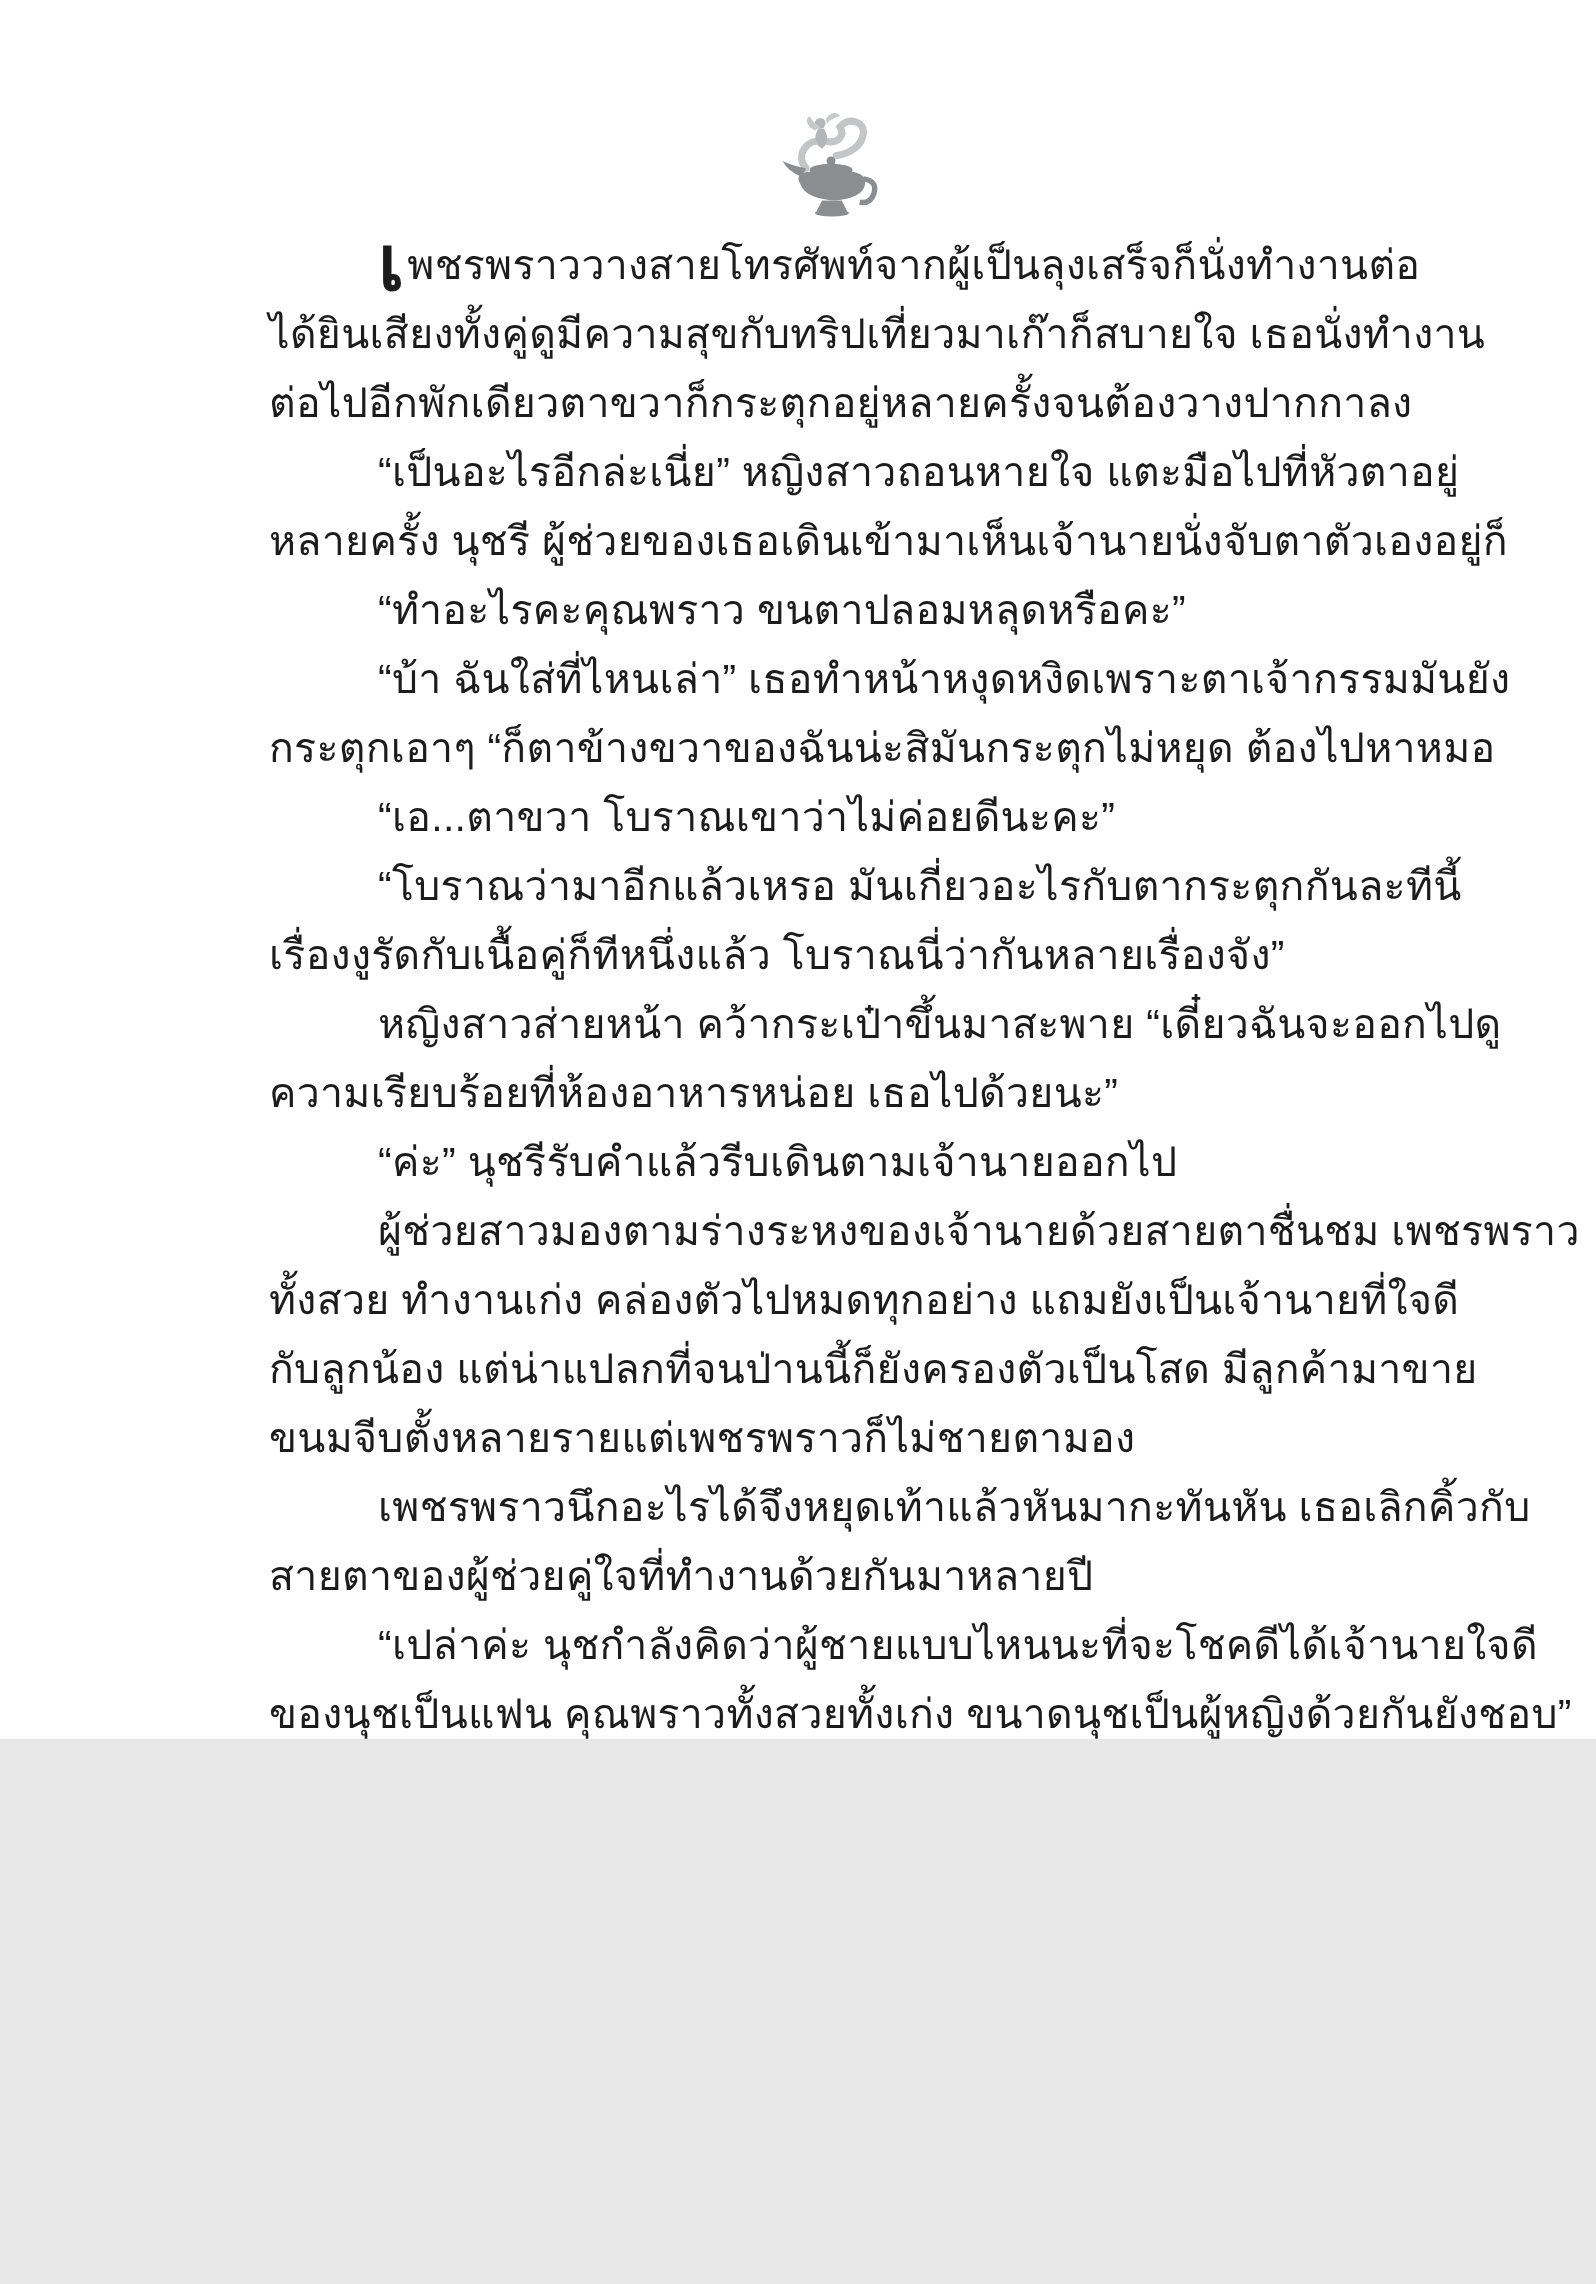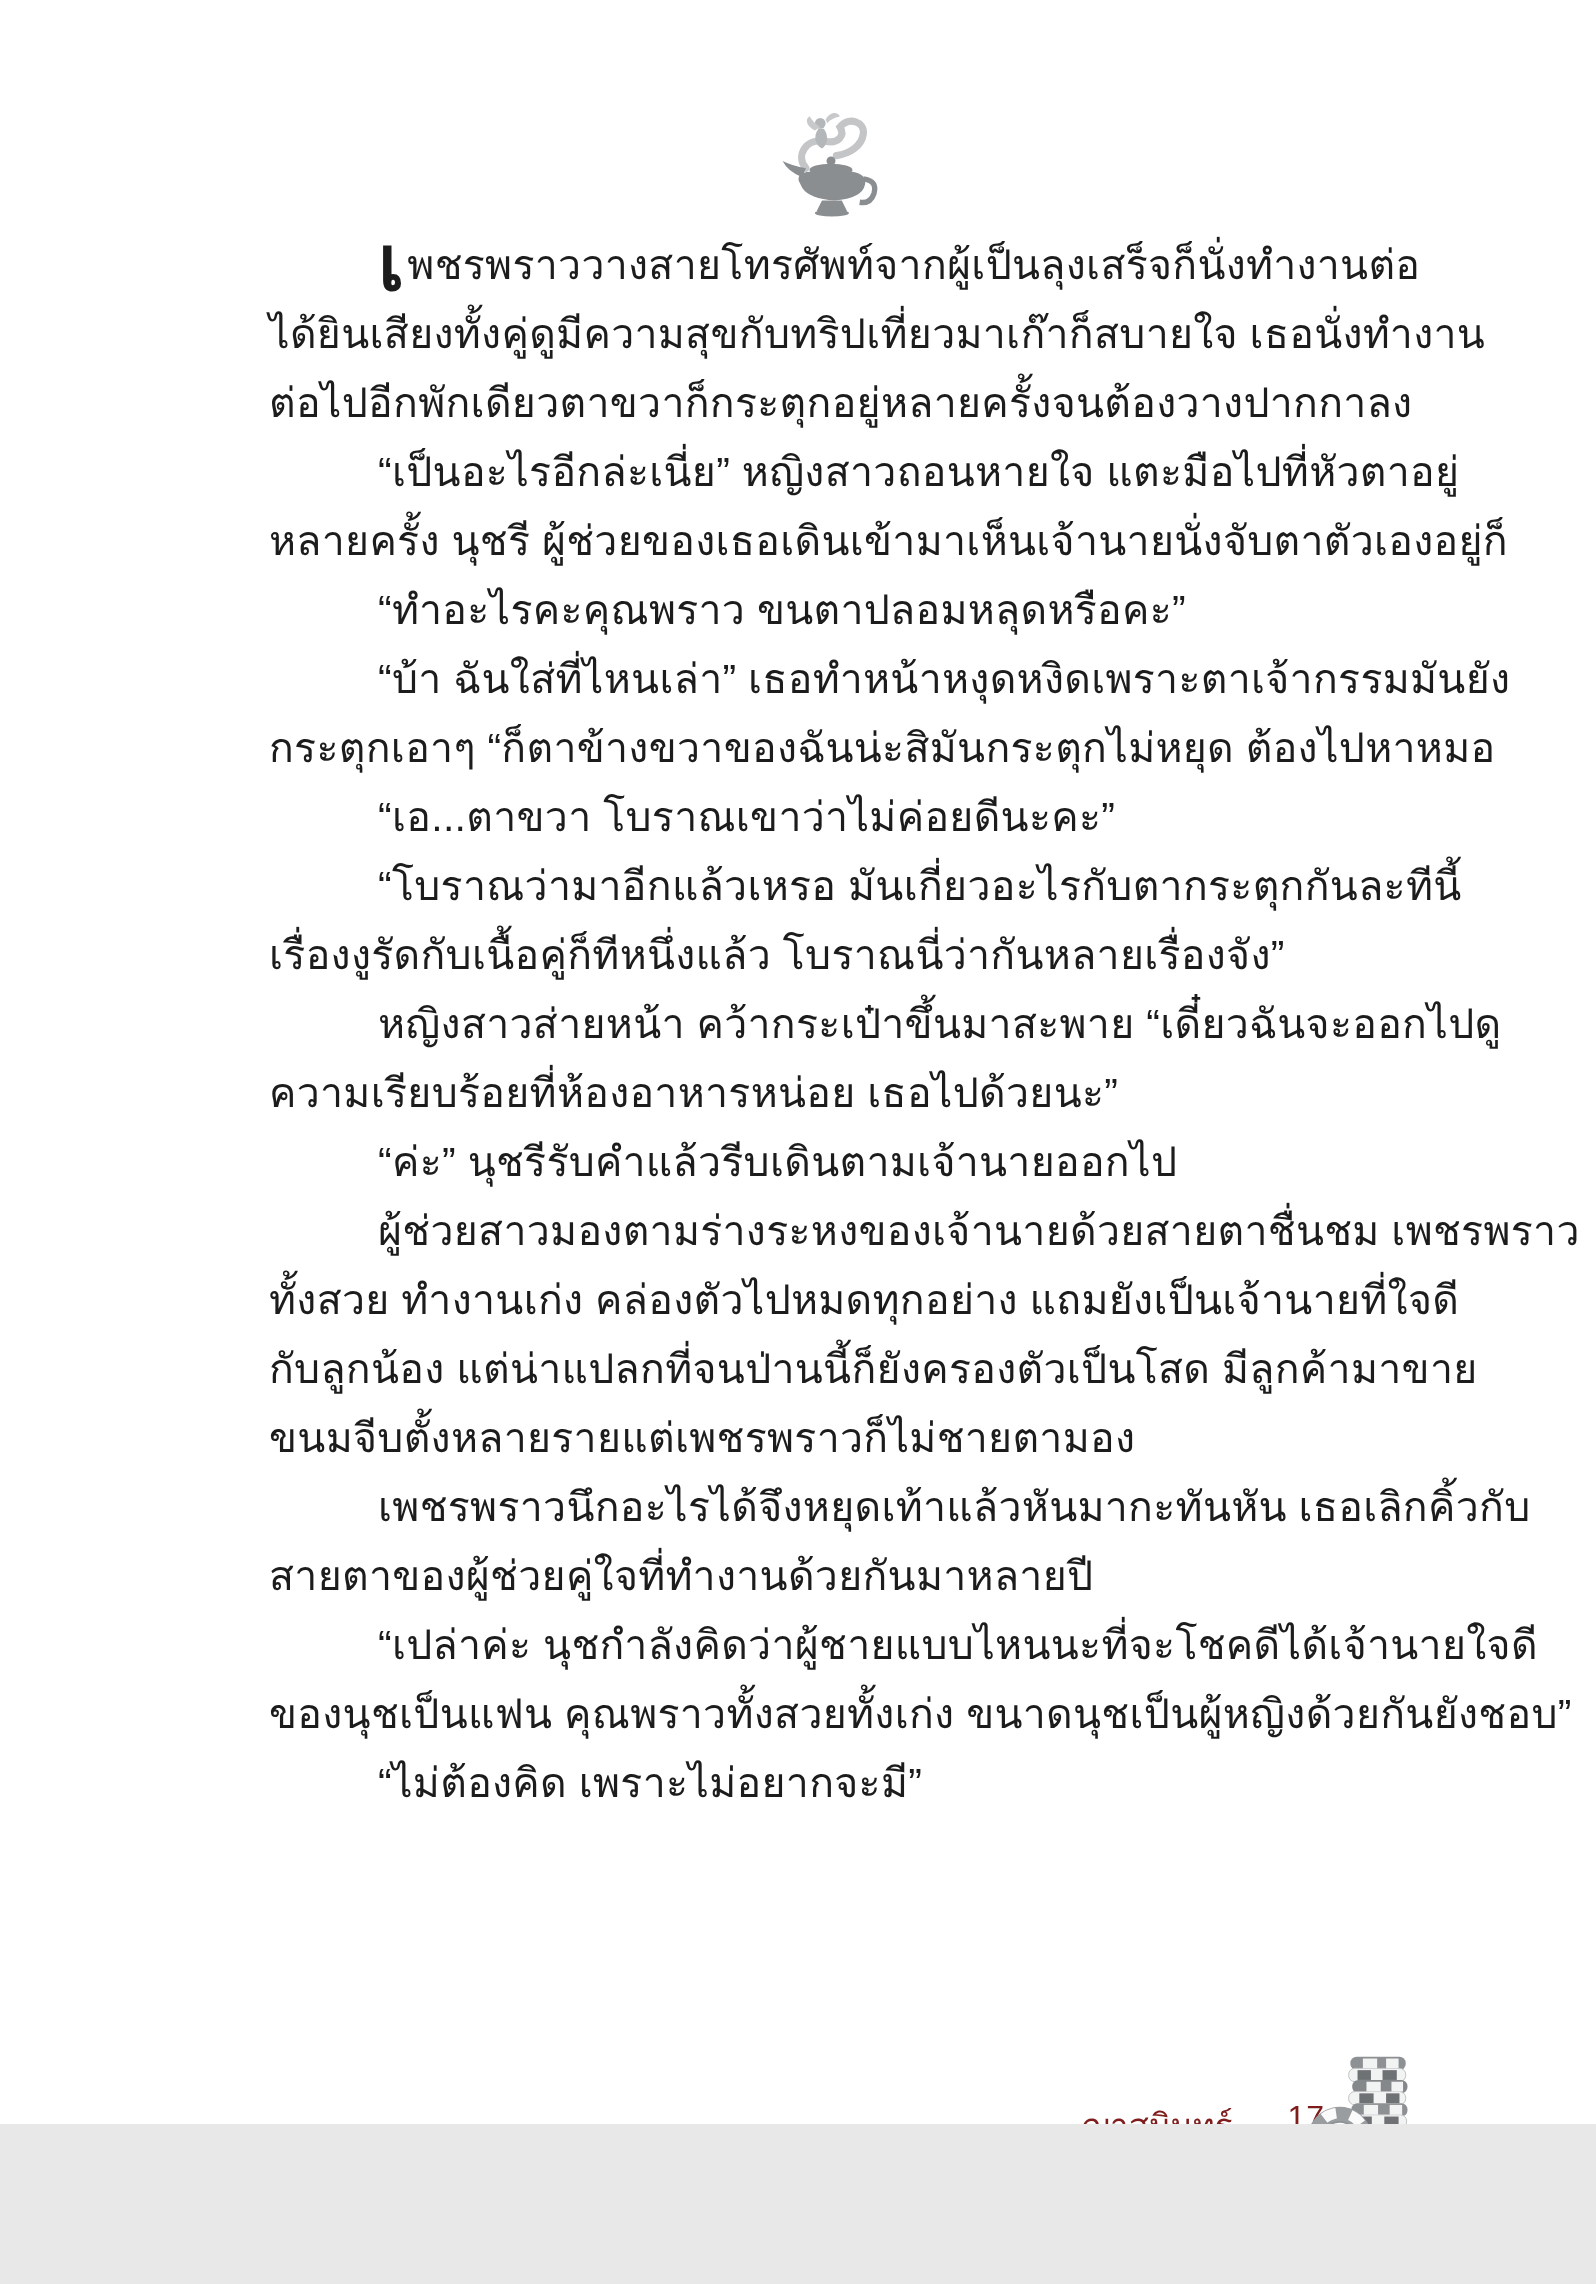--- a/index.html
+++ b/index.html
@@ -1,19 +1,19 @@
 <!DOCTYPE html>
 <html style="font-size:14.3px"><head>
 <meta charset="utf-8">
 <style>
   html, body { margin: 0; padding: 0; background: #e8e8e8; }
   .page {
     position: relative;
     width: 1597px;
-    height: 2124px;
+    height: 1739px;
     margin: 0 auto;
     background: #ffffff;
     overflow: hidden;
     font-family: "Liberation Sans", "DejaVu Sans", sans-serif;
   }
   .ornament {
     position: absolute;
     left: 779px;
     top: 109px;
     width: 104px;

